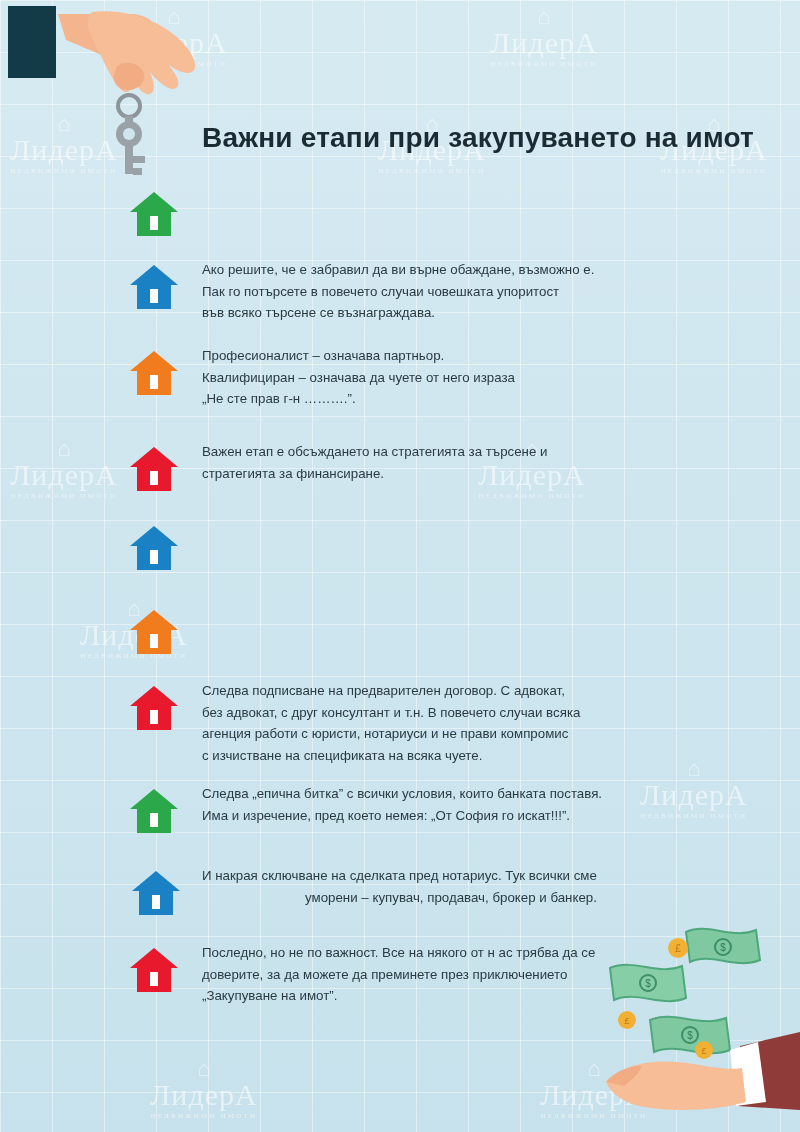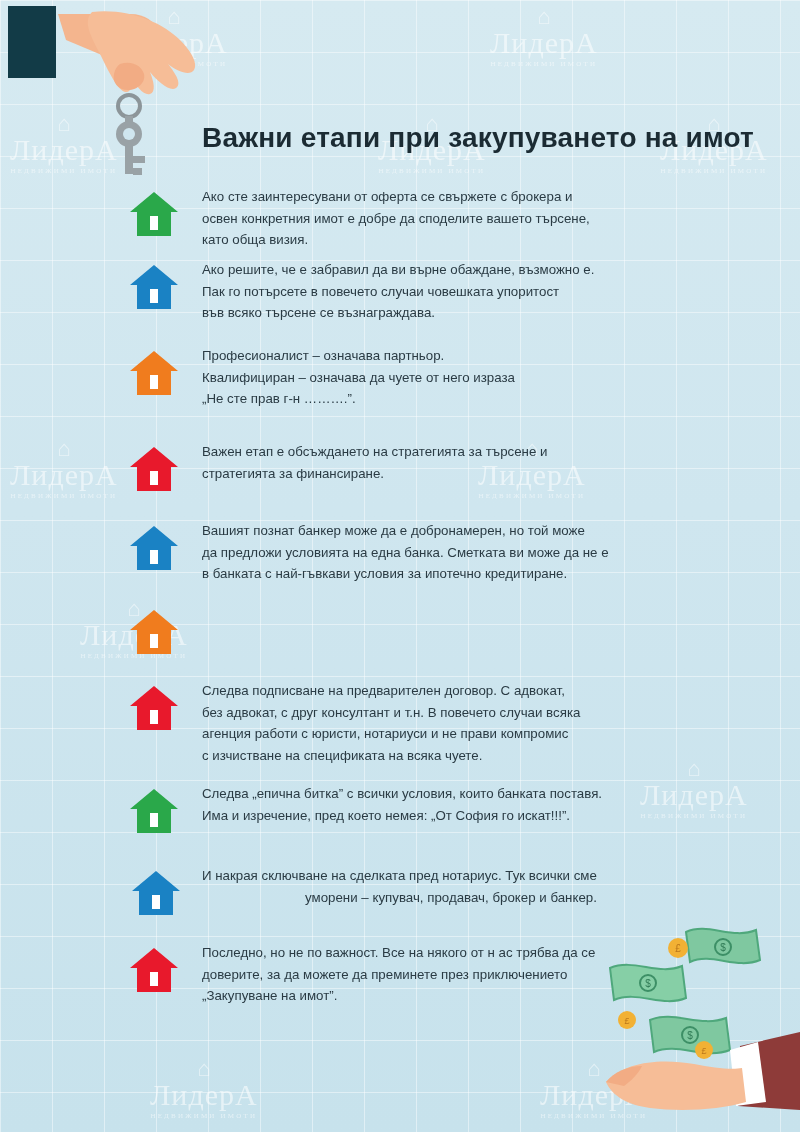--- a/index.html
+++ b/index.html
@@ -217,23 +217,20 @@
 
   <div class="list">
 
     <div class="row" style="top:6px;">
       <div class="icon-wrap">
         <svg width="52" height="52" viewBox="0 0 52 52">
           <path d="M26 4 L50 24 L43 24 L43 48 L9 48 L9 24 L2 24 Z" fill="#2aa84a"></path>
           <rect x="22" y="28" width="8" height="14" fill="#ffffff"></rect>
         </svg>
       </div>
-      <div class="text">Ако сте заинтересувани от оферта се свържете с брокера и
-освен конкретния имот е добре да споделите вашето търсене,
-като обща визия.</div>
     </div>
 
     <div class="row" style="top:79px;">
       <div class="icon-wrap">
         <svg width="52" height="52" viewBox="0 0 52 52">
           <path d="M26 4 L50 24 L43 24 L43 48 L9 48 L9 24 L2 24 Z" fill="#1a82c4"></path>
           <rect x="22" y="28" width="8" height="14" fill="#ffffff"></rect>
         </svg>
       </div>
       <div class="text">Ако решите, че е забравил да ви върне обаждане, възможно е.
@@ -264,23 +261,20 @@
 стратегията за финансиране.</div>
     </div>
 
     <div class="row" style="top:340px;">
       <div class="icon-wrap">
         <svg width="52" height="52" viewBox="0 0 52 52">
           <path d="M26 4 L50 24 L43 24 L43 48 L9 48 L9 24 L2 24 Z" fill="#1a82c4"></path>
           <rect x="22" y="28" width="8" height="14" fill="#ffffff"></rect>
         </svg>
       </div>
-      <div class="text">Вашият познат банкер може да е добронамерен, но той може
-да предложи условията на една банка. Сметката ви може да не е
-в банката с най-гъвкави условия за ипотечно кредитиране.</div>
     </div>
 
     <div class="row" style="top:424px;">
       <div class="icon-wrap">
         <svg width="52" height="52" viewBox="0 0 52 52">
           <path d="M26 4 L50 24 L43 24 L43 48 L9 48 L9 24 L2 24 Z" fill="#f07c1e"></path>
           <rect x="22" y="28" width="8" height="14" fill="#ffffff"></rect>
         </svg>
       </div>
     </div>

